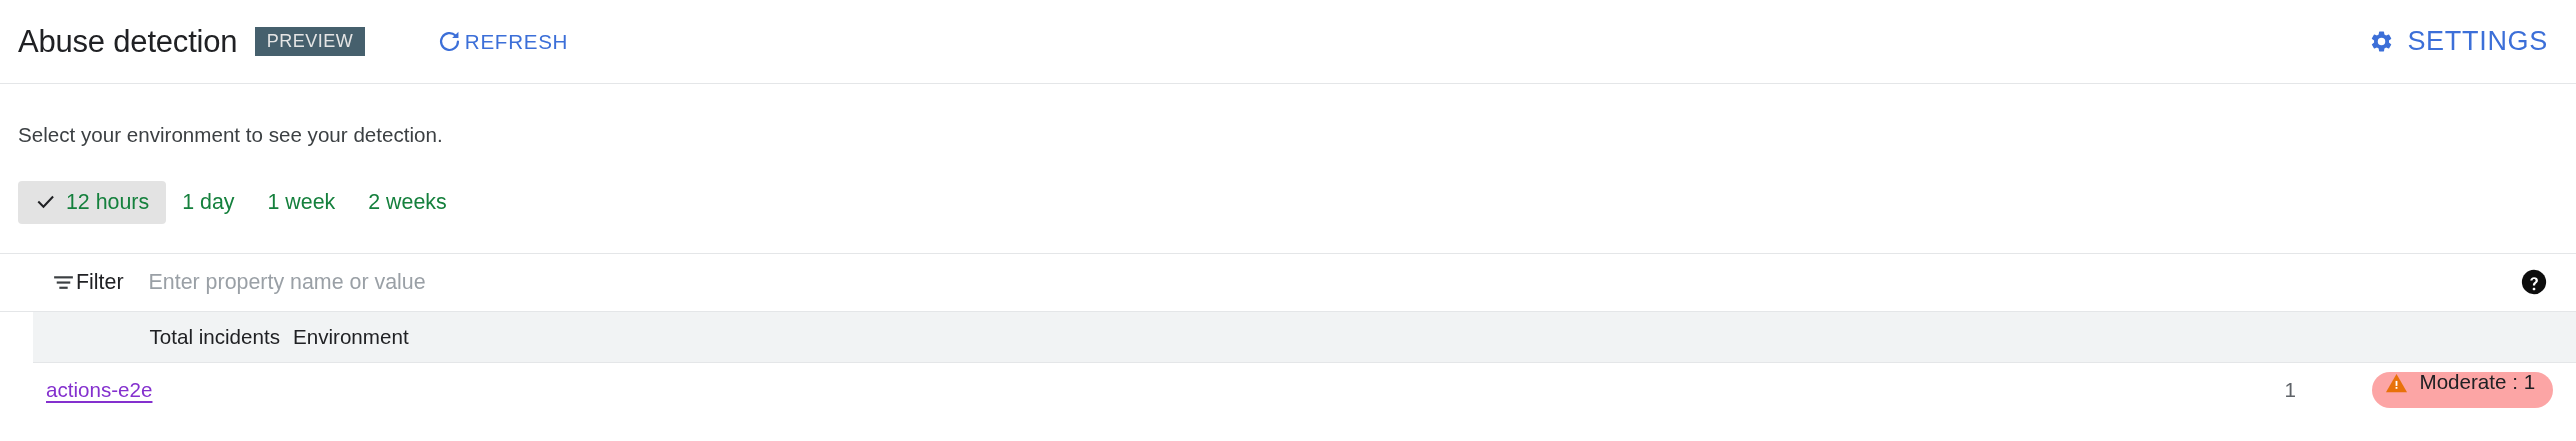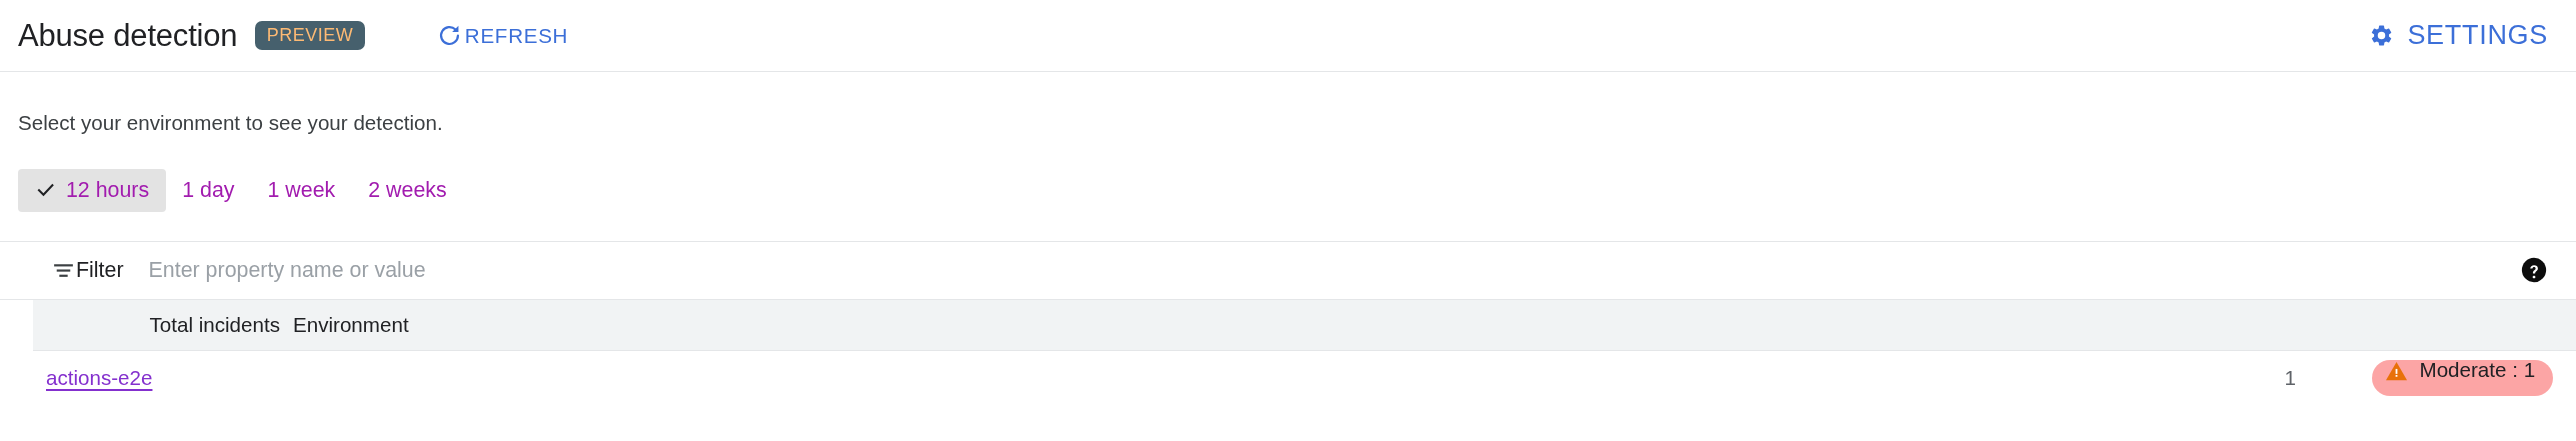--- a/index.html
+++ b/index.html
@@ -16,44 +16,44 @@
     position: relative;
     width: 2576px;
     height: 441px;
     background: #ffffff;
     overflow: hidden;
   }
 
   
   .header {
     position: relative;
-    height: 72px;
+    height: 84px;
     display: flex;
     align-items: center;
     padding: 0 28px 0 18px;
     border-bottom: 1.6px solid #e4e6e8;
   }
 
   .page-title {
     font-size: 31px;
     font-weight: 400;
     color: #202124;
     letter-spacing: -0.2px;
     white-space: nowrap;
   }
 
   .preview-badge {
     margin-left: 18px;
     background: #46606d;
-    color: #fdba74;
+    color: #e5e5e5;
     font-size: 18px;
     font-weight: 400;
     letter-spacing: 0.5px;
     padding: 5px 11.5px 5.8px 11.5px;
-    border-radius: 7px;
+    border-radius: 0;
     white-space: nowrap;
     line-height: 1;
   }
 
   .refresh-button {
     margin-left: 72px;
     display: flex;
     align-items: center;
     gap: 3px;
     color: #3c6fd8;
@@ -104,21 +104,21 @@
     margin: 35px 0 0 18px;
   }
 
   .chip {
     display: flex;
     align-items: center;
     gap: 10px;
     height: 43px;
     padding: 0 16.5px;
     font-size: 21.4px;
-    color: #a21caf;
+    color: #15803d;
     border-radius: 4.1px;
     cursor: pointer;
     background: transparent;
     border: none;
     font-family: inherit;
     white-space: nowrap;
   }
 
   .chip.selected { background: #e3e3e3; font-weight: 400; }
 

